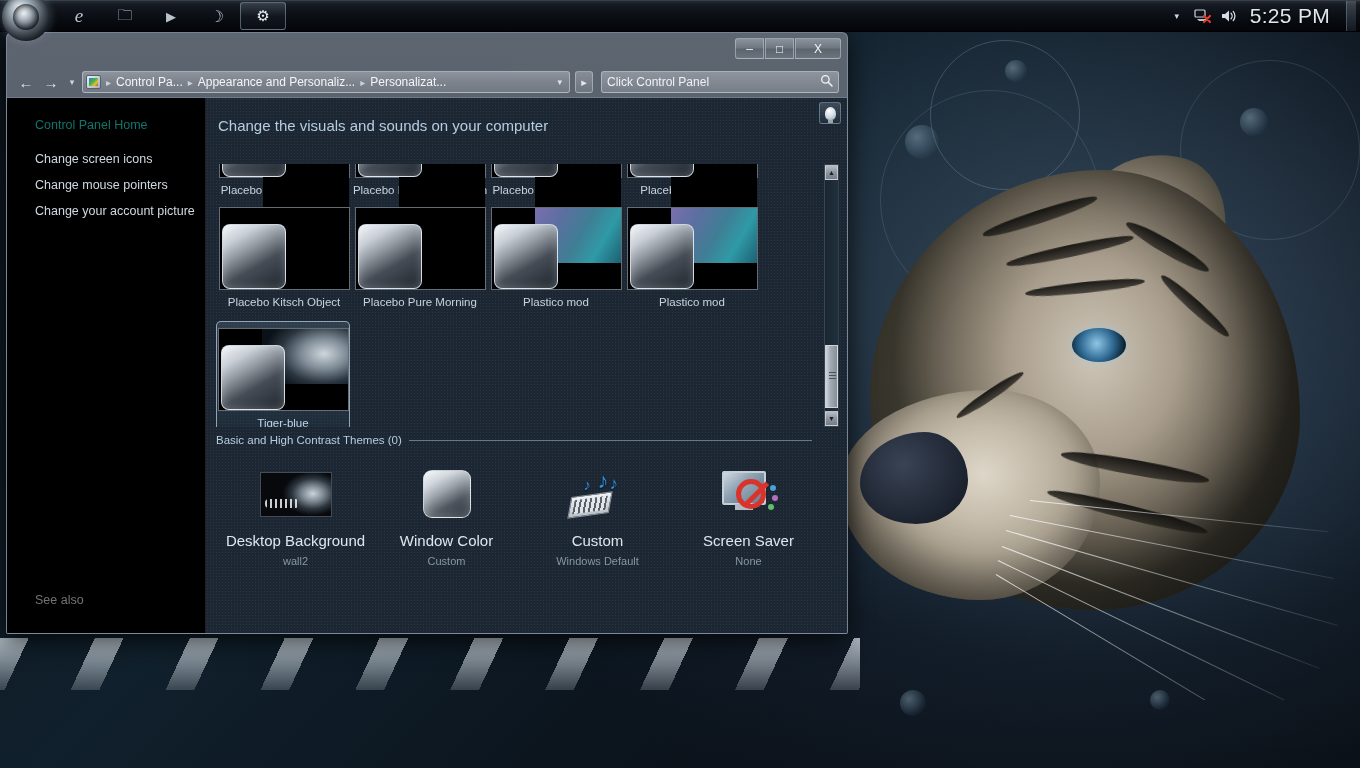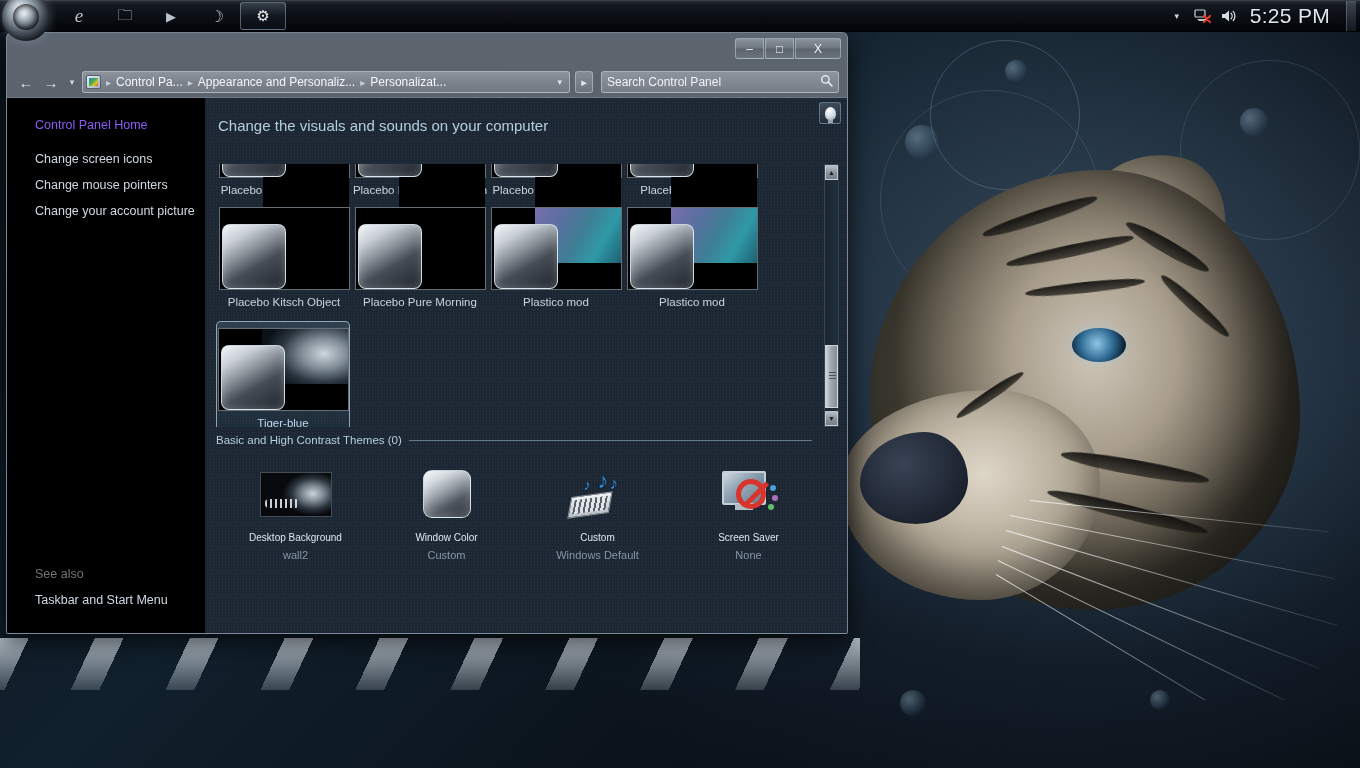--- a/index.html
+++ b/index.html
@@ -188,21 +188,21 @@
   #winbody { display: flex; height: 538px; border-top: 1px solid rgba(150,170,190,0.35); }
   #sidebar {
     width: 199px; background: #000; flex: none;
     padding: 14px 0 0 0; display: flex; flex-direction: column;
     border-right: 1px solid #222;
   }
   .sb-link {
     color: #cfd9e2; font-size: 12.5px; padding: 6px 10px 6px 28px;
     white-space: nowrap;
   }
-  .sb-link.head { color: #8b5cf6; padding-bottom: 14px; }
+  .sb-link.head { color: #0f766e; padding-bottom: 14px; }
   .sb-gap { flex: 1; }
   .sb-seealso { color: #737373; font-size: 12.5px; padding: 6px 10px 6px 28px; }
 
   #content {
     flex: 1; position: relative;
     background-color: #1c2733;
     background-image:
       radial-gradient(rgba(110,135,160,0.17) 0.6px, rgba(0,0,0,0) 0.7px);
     background-size: 3px 3px;
   }
@@ -295,21 +295,21 @@
   #basic-row .lbl { color: #b6cde0; font-size: 11.5px; white-space: nowrap; }
   #basic-row .line { flex: 1; height: 1px; background: rgba(160,190,212,0.55); }
 
   
   #bottombar {
     position: absolute; left: 0; right: 0; top: 362px; height: 114px;
     display: flex; justify-content: flex-start; padding-left: 14px;
   }
   .bb-cell { width: 151px; display: flex; flex-direction: column; align-items: center; padding-top: 8px; }
   .bb-iconbox { width: 72px; height: 52px; display: flex; align-items: center; justify-content: center; }
-  .bb-label { color: #dde6ee; font-size: 10px; padding-top: 12px; }
+  .bb-label { color: #dde6ee; font-size: 15px; padding-top: 12px; }
   .bb-value { color: #8796a4; font-size: 11px; padding-top: 6px; }
 
   .ico-wall {
     width: 72px; height: 45px; border: 1px solid #444c55;
     background: radial-gradient(ellipse 30px 22px at 74% 48%, #cbd3da 0%, #7d8892 36%, #2b343d 70%, #07090d 100%);
     position: relative; overflow: hidden;
   }
   .ico-wall::after {
     content:""; position:absolute; left: 4px; bottom: 8px; width: 34px; height: 9px;
     background: repeating-linear-gradient(90deg, rgba(235,242,247,0.85) 0 2px, rgba(0,0,0,0) 2px 5px);
@@ -462,40 +462,39 @@
       <span class="crumb">Control Pa...</span>
       <span class="crumb-sep">▸</span>
       <span class="crumb">Appearance and Personaliz...</span>
       <span class="crumb-sep">▸</span>
       <span class="crumb">Personalizat...</span>
       <span id="crumb-drop">▾</span>
     </div>
     <div id="crumb-go">▸</div>
 
     <div id="searchbox">
-      <span>Search Control Panel</span>
+      <span>Click Control Panel</span>
       <span class="mag">
         <svg width="13" height="13" viewBox="0 0 13 13">
           <circle cx="5.4" cy="5.4" r="3.7" fill="none" stroke="#eef3f7" stroke-width="1.3"></circle>
           <path d="M8.3 8.3 L12 12" stroke="#eef3f7" stroke-width="1.5" stroke-linecap="round"></path>
         </svg>
       </span>
     </div>
   </div>
 
   <div id="winbody">
 
     <div id="sidebar">
       <div class="sb-link head">Control Panel Home</div>
       <div class="sb-link">Change screen icons</div>
       <div class="sb-link">Change mouse pointers</div>
       <div class="sb-link">Change your account picture</div>
       <div class="sb-gap"></div>
       <div class="sb-seealso">See also</div>
-      <div class="sb-link">Taskbar and Start Menu</div>
       <div style="height:22px;"></div>
     </div>
 
     <div id="content">
 
       <div id="help-btn">
         <div class="bulb"></div>
       </div>
 
       <div id="ct-title">Change the visuals and sounds on your computer</div>

